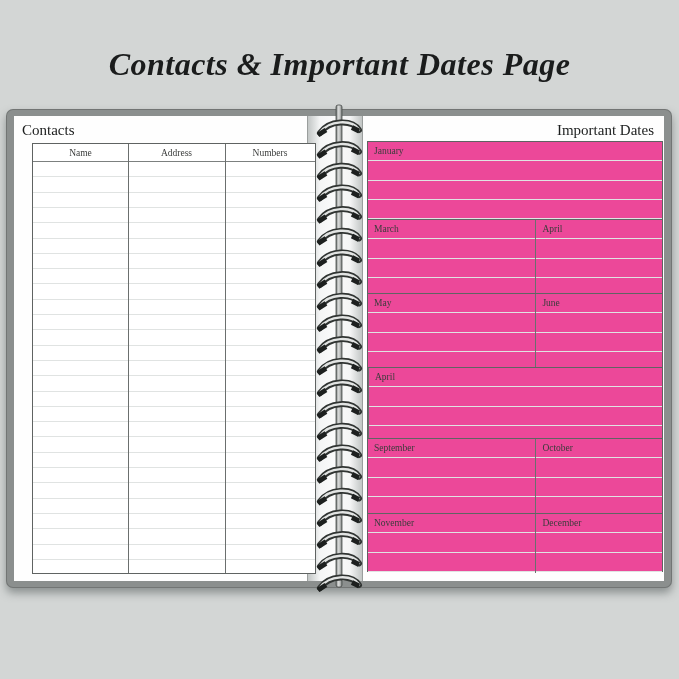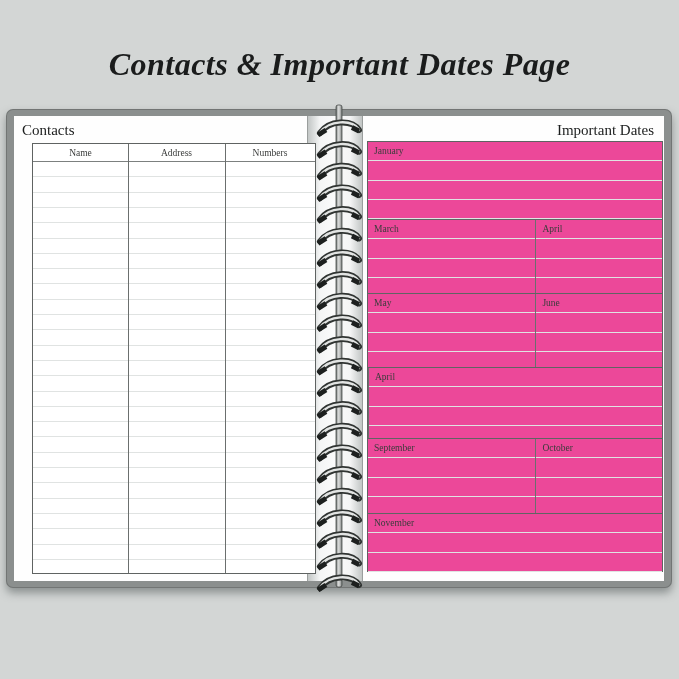--- a/index.html
+++ b/index.html
@@ -143,20 +143,21 @@
       </div>
       <div class="month-section ms-3">
         <div class="month-cell mc-right">April</div>
       </div>
       <div class="month-section ms-4">
         <div class="month-cell mc-left">September</div>
         <div class="month-cell mc-right">October</div>
       </div>
       <div class="month-section ms-5">
         <div class="month-cell mc-left">November</div>
+        <div class="month-cell mc-right">December</div>
       </div>
     </div>
   </div>
 
   <svg class="spiral-svg" viewBox="0 0 60 494" xmlns="http://www.w3.org/2000/svg" xmlns:xlink="http://www.w3.org/1999/xlink">
     <defs>
       <linearGradient id="rodGrad" x1="0" y1="0" x2="1" y2="0">
         <stop offset="0" stop-color="#5f6362"></stop>
         <stop offset="0.35" stop-color="#dadcdb"></stop>
         <stop offset="0.65" stop-color="#c2c4c3"></stop>

